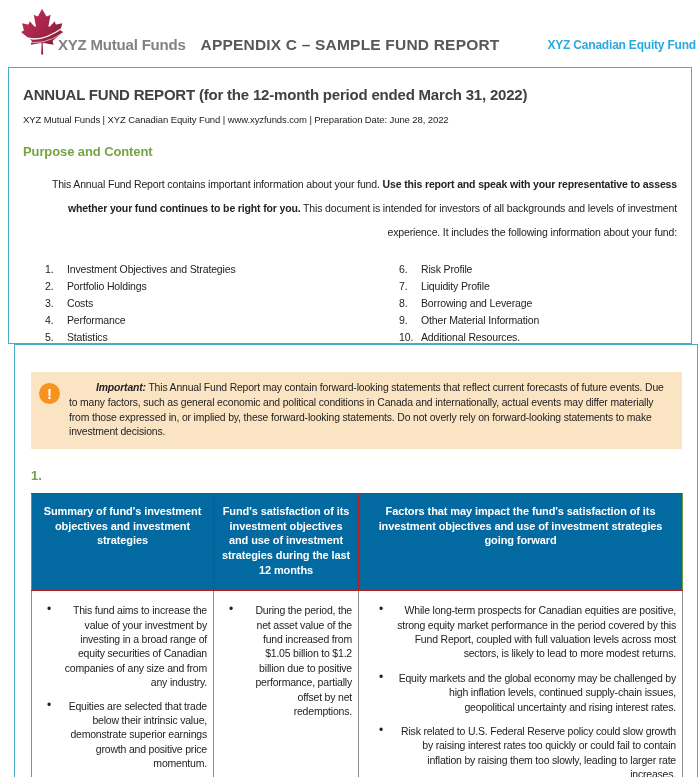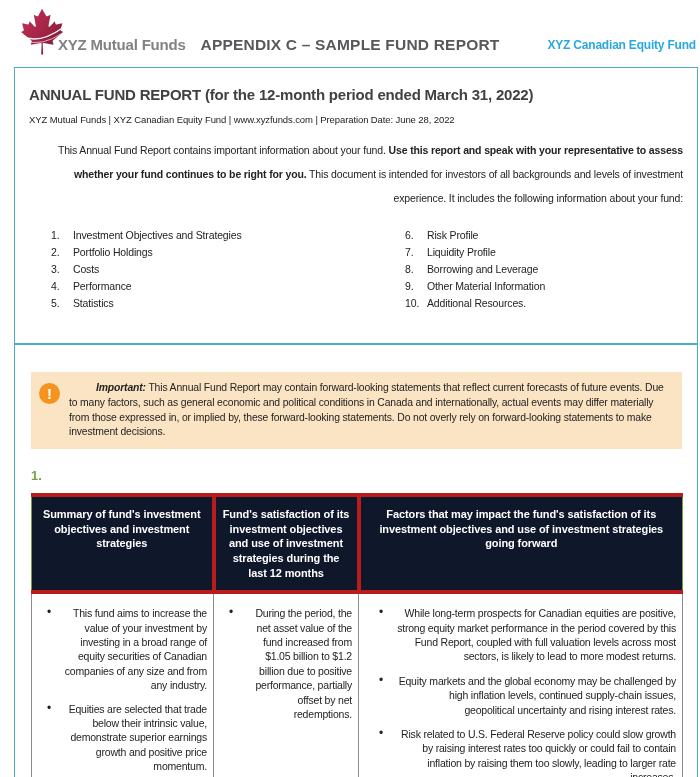--- a/index.html
+++ b/index.html
@@ -10,21 +10,21 @@
   .hdr { position:relative; height:67px;padding-left:45px; }
   .logo-svg { position:absolute; left:19px; top:5px; width:46px; height:50px; }
   .logo-text { position:absolute; left:58px; top:36px; font-size:15px; font-weight:bold;
     color:#808285; letter-spacing:-0.2px; }
   .doc-title { position:absolute; left:0; right:0; top:36px; text-align:center;
     font-size:15.5px; font-weight:bold; color:#57585B; letter-spacing:0.2px; }
   .fund-name { position:absolute; right:4px; top:38px; font-size:12px; font-weight:bold;
     color:#2AA9E0; letter-spacing:-0.2px; }
 
   
-  .box1 { position:absolute; left:14px; top:67px; width:684px; height:277px;
+  .box1 { position:absolute; left:8px; top:67px; width:684px; height:277px;
     border:1px solid #4BACC6; background:#fff; padding:0 14px; overflow:hidden; }
   .box2 { position:absolute; left:14px; top:344px; width:684px; height:433px;
     border:1px solid #4BACC6; border-bottom:none; background:#fff; overflow:hidden; }
 
   .rpt-title { margin-top:18px; font-size:15px; font-weight:bold; color:#414042;
     letter-spacing:-0.2px; }
   .rpt-meta { margin-top:11px; font-size:9.5px; color:#232323; letter-spacing:-0.1px; }
   .green-h { font-size:13px; font-weight:bold; color:#76A343; letter-spacing:-0.1px; }
   .purpose-h { margin-top:19px; }
   .intro { margin-top:13px; font-size:10.5px; line-height:24px; letter-spacing:-0.15px;text-align:right; }
@@ -46,23 +46,23 @@
   .notice .imp { font-weight:bold; font-style:italic;margin-left:27px; }
 
   
   .sec-h { margin:19px 0 0 16px; display:flex; }
   .sec-h .num { width:17px; flex:none; }
 
   table.obj { margin:10px 0 0 16px; width:651px; border-collapse:collapse;
     table-layout:fixed; }
   table.obj col.c1 { width:182px; } table.obj col.c2 { width:145px; }
   table.obj col.c3 { width:324px; }
-  table.obj th { background:#0f172a; color:#fff; font-size:11px; font-weight:bold;
+  table.obj th { background:#0369a1; color:#fff; font-size:11px; font-weight:bold;
     text-align:center; vertical-align:top; padding:10px 7px 0 7px; height:97px;
-    line-height:14.6px; border:4px solid #b91c1c; letter-spacing:-0.1px; }
+    line-height:14.6px; border:1px solid #b91c1c; letter-spacing:-0.1px; }
   table.obj th:first-child { border-left:1px solid #6E9C3B; }
   table.obj th:last-child { border-right:1px solid #6E9C3B; }
   table.obj td { border:1px solid #8A8C8E; vertical-align:top; padding:12px 6px 8px 6px;
     height:185px; font-size:10.5px; line-height:14.4px; letter-spacing:-0.2px; }
   td ul { list-style:none;text-align:right; }
   td li { position:relative; padding-left:26px; margin-bottom:9px; }
   td li::before { content:"\2022"; position:absolute; left:9px; top:-1px; font-size:12px; }
   td.c3 li { padding-left:32px; margin-bottom:10px; }
   td.c3 li::before { left:14px; }
   td.c2-cell { padding-right:14px; }
@@ -86,20 +86,21 @@
     </g>
   </svg>
   <span class="logo-text">XYZ Mutual Funds</span>
   <div class="doc-title">APPENDIX C – SAMPLE FUND REPORT</div>
   <div class="fund-name">XYZ Canadian Equity Fund</div>
 </div>
 
 <section class="box1">
   <h1 class="rpt-title">ANNUAL FUND REPORT (for the 12-month period ended March 31, 2022)</h1>
   <div class="rpt-meta">XYZ Mutual Funds  |  XYZ Canadian Equity Fund  |  www.xyzfunds.com | Preparation Date: June 28, 2022</div>
+  <h2 class="green-h purpose-h">Purpose and Content</h2>
   <p class="intro"><span>This Annual Fund Report contains important information about your fund. </span><b>Use this report and speak with your representative to assess whether your fund continues to be right for you.</b><span> This document is intended for investors of all backgrounds and levels of investment experience. It includes the following information about your fund:</span></p>
 
   <div class="contents">
     <div class="col-l">
       <div class="toc-item">
           <span class="toc-num">1.</span>
           <span>Investment Objectives and Strategies</span>
         </div>
       <div class="toc-item">
           <span class="toc-num">2.</span>

